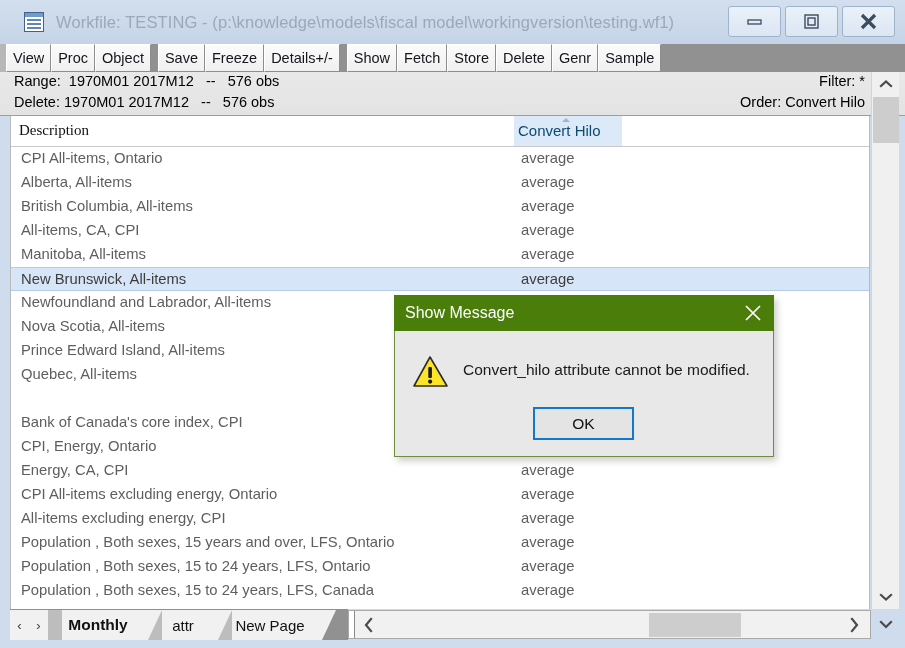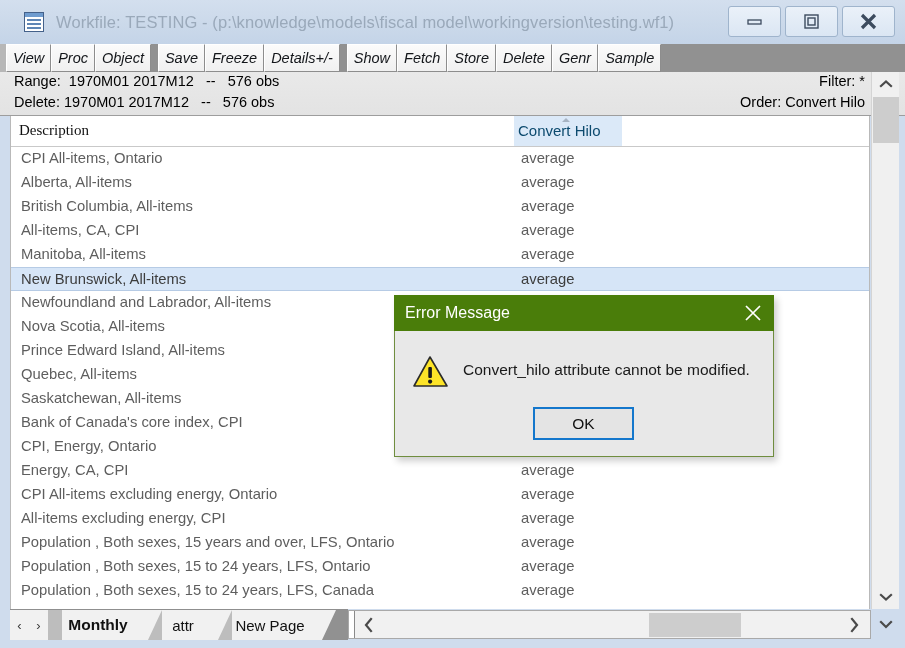--- a/index.html
+++ b/index.html
@@ -95,21 +95,20 @@
     border-left: 1px solid #ffffff;
     border-right: 1px solid #8d8d8d;
     border-top: 1px solid #ffffff;
     border-bottom: 1px solid #8d8d8d;
     box-sizing: border-box;
     display: flex;
     align-items: center;
     padding: 0 6px;
     white-space: nowrap;
     line-height: 1;
-    font-style: italic;
   }
   .tb-sep { width: 7px; background: #919191; }
 
   
   #info-band {
     position: absolute;
     left: 0; top: 72px;
     width: 905px;
     height: 44px;
     background: linear-gradient(180deg,#e9e9e9 0%, #e3e3e3 100%);
@@ -506,21 +505,20 @@
         </div>
         <div class="grid-row">
           <div class="cell-desc">Prince Edward Island, All-items</div>
           <div class="cell-conv">average</div>
         </div>
         <div class="grid-row">
           <div class="cell-desc">Quebec, All-items</div>
           <div class="cell-conv">average</div>
         </div>
         <div class="grid-row">
-          <div class="cell-desc">Saskatchewan, All-items</div>
           <div class="cell-conv">average</div>
         </div>
         <div class="grid-row">
           <div class="cell-desc">Bank of Canada's core index, CPI</div>
           <div class="cell-conv">average</div>
         </div>
         <div class="grid-row">
           <div class="cell-desc">CPI, Energy, Ontario</div>
           <div class="cell-conv">average</div>
         </div>
@@ -607,21 +605,21 @@
 
     <div id="hs-down">
       <svg width="16" height="11" viewBox="0 0 16 11">
         <path d="M3 3 L8 8 L13 3" stroke="#4a4a4a" stroke-width="2.2" fill="none" stroke-linecap="square"></path>
       </svg>
     </div>
   </div>
 
   <div id="error-dialog">
     <div id="dlg-titlebar">
-      <div id="dlg-title-text">Error Message</div>
+      <div id="dlg-title-text">Show Message</div>
       <div id="dlg-close">
         <svg width="22" height="22" viewBox="0 0 22 22">
           <path d="M4 4 L18 18 M18 4 L4 18" stroke="#ffffff" stroke-width="1.7" fill="none"></path>
         </svg>
       </div>
     </div>
     <div id="dlg-body">
       <div id="dlg-warn-icon">
         <svg width="36" height="33" viewBox="0 0 36 33">
           <path d="M17 2 L34 31 L1 31 Z" fill="#fde428" stroke="#2b2b2b" stroke-width="1.6" stroke-linejoin="round"></path>

